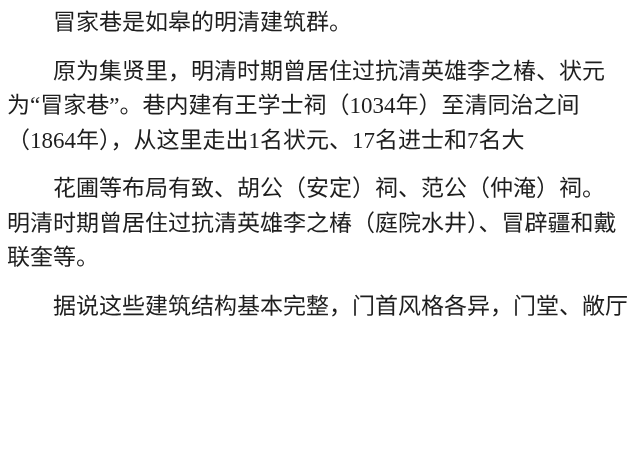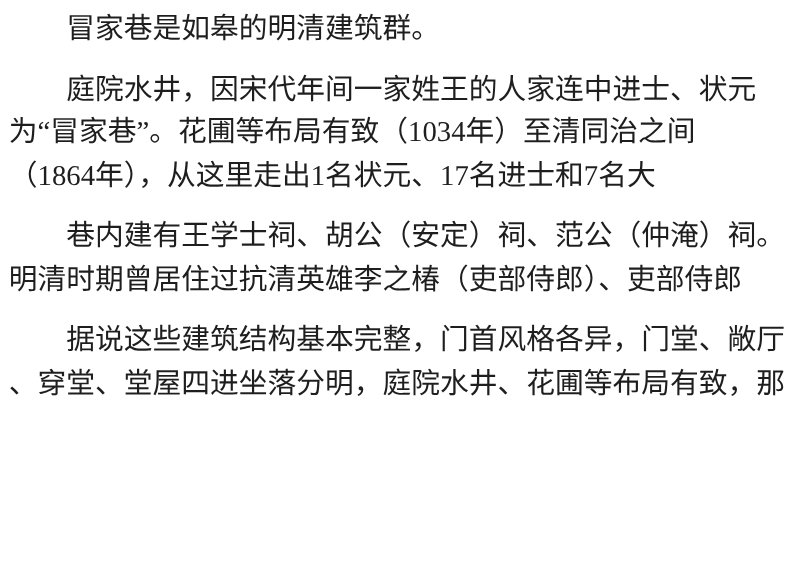--- a/index.html
+++ b/index.html
@@ -24,28 +24,28 @@
 </head>
 <body>
 
 <div class="page">
 
   <div class="para">
     <div class="tline indent">冒家巷是如皋的明清建筑群。</div>
   </div>
 
   <div class="para">
-    <div class="tline indent">庭院水井，因宋代年间一家姓王的人家连中进士、状元</div>
-    <div class="tline">为“冒家巷”。花圃等布局有致（1034年）至清同治之间</div>
+    <div class="tline indent">原为集贤里，明清时期曾居住过抗清英雄李之椿、状元</div>
+    <div class="tline">为“冒家巷”。巷内建有王学士祠（1034年）至清同治之间</div>
     <div class="tline">（1864年），从这里走出1名状元、17名进士和7名大</div>
   </div>
 
   <div class="para">
-    <div class="tline indent">巷内建有王学士祠、胡公（安定）祠、范公（仲淹）祠。</div>
-    <div class="tline">明清时期曾居住过抗清英雄李之椿（吏部侍郎）、吏部侍郎</div>
+    <div class="tline indent">花圃等布局有致、胡公（安定）祠、范公（仲淹）祠。</div>
+    <div class="tline">明清时期曾居住过抗清英雄李之椿（庭院水井）、冒辟疆和戴</div>
+    <div class="tline">联奎等。</div>
   </div>
 
   <div class="para">
     <div class="tline indent">据说这些建筑结构基本完整，门首风格各异，门堂、敞厅</div>
-    <div class="tline">、穿堂、堂屋四进坐落分明，庭院水井、花圃等布局有致，那</div>
   </div>
 
 </div>
 
 </body></html>

